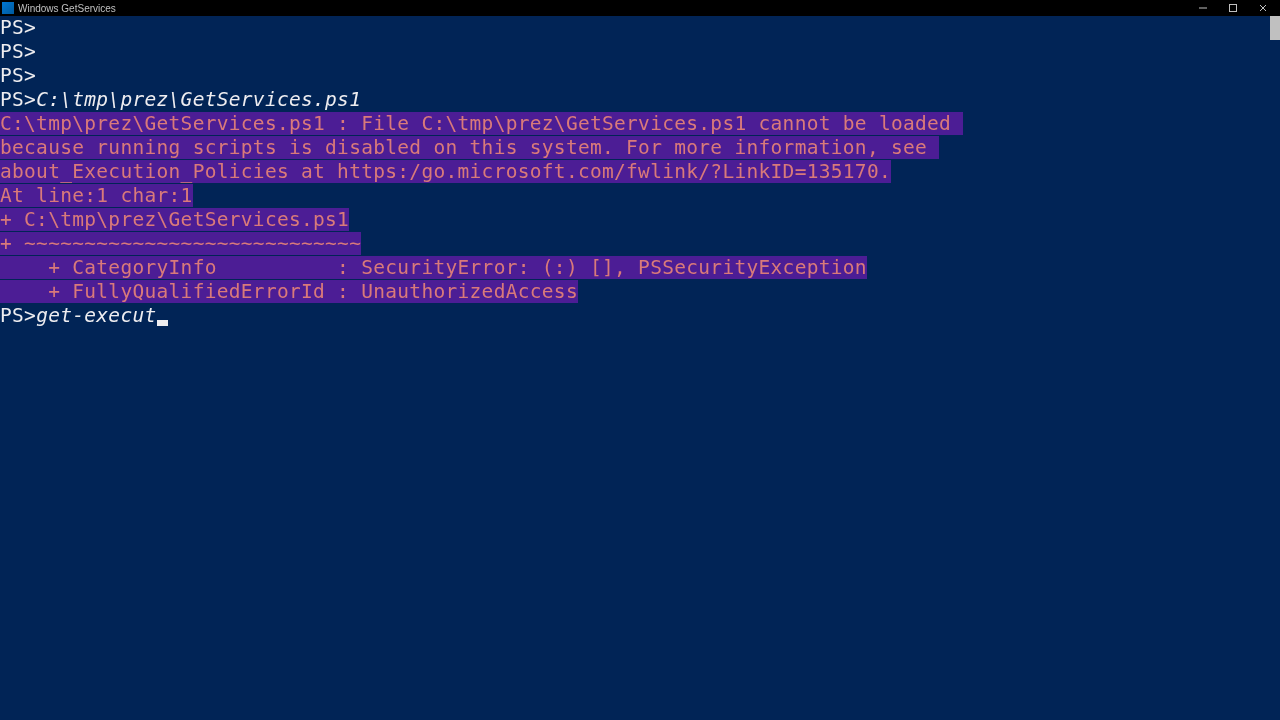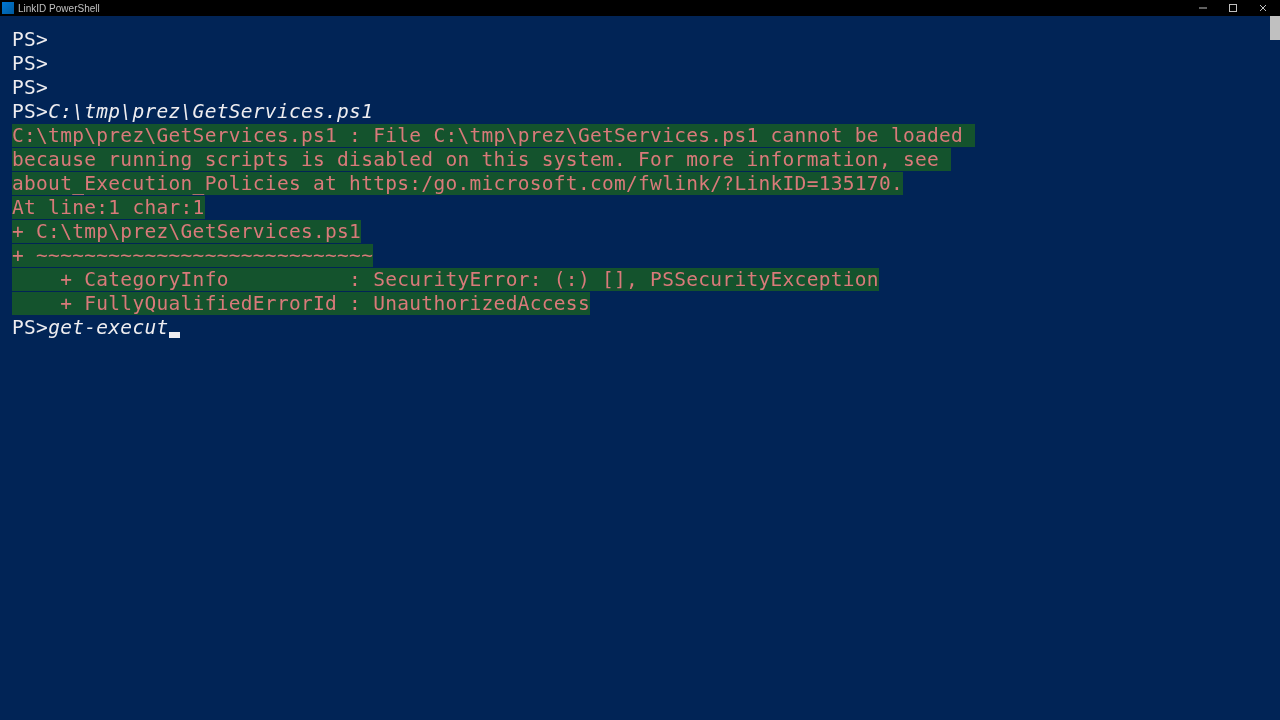--- a/index.html
+++ b/index.html
@@ -50,21 +50,21 @@
       color: #c0c0c0;
       font-size: 10px;
       cursor: pointer;
     }
     .terminal {
       background: #012456;
       color: #eeedf0;
       font-family: Consolas, "Lucida Console", monospace;
       font-size: 19.5px;
       line-height: 24px;
-      padding: 12px;
+      padding: 0;
       height: calc(720px - 16px);
       position: relative;
       white-space: pre;
       letter-spacing: 0.3px;
       font-weight: 500;
     }
     .scrollbar {
       position: absolute;
       right: 0;
       top: 16px;
@@ -77,21 +77,21 @@
       height: 24px;
       background: #c0c0c0;
       position: absolute;
       top: 0;
     }
     .prompt {
       color: #eeedf0;
     }
     .error {
       color: #d97a7a;
-      background: #14532d;
+      background: #4c1d95;
     }
     .current-input {
       color: #eeedf0;
       font-style: italic;
     }
     .cursor {
       display: inline-block;
       width: 11px;
       height: 6px;
       background: #eeedf0;
@@ -101,21 +101,21 @@
     .line {
       display: block;
     }
   </style>
 </head>
 <body>
 
 <div class="titlebar">
   <div class="titlebar-left">
     <span class="app-icon"></span>
-    <span>LinkID PowerShell</span>
+    <span>Windows GetServices</span>
   </div>
   <div class="titlebar-buttons">
     <div class="titlebar-btn">
       <svg width="10" height="10" viewBox="0 0 10 10">
           <line x1="1" y1="5" x2="9" y2="5" stroke="#c0c0c0" stroke-width="1"></line>
         </svg>
     </div>
     <div class="titlebar-btn">
       <svg width="10" height="10" viewBox="0 0 10 10">
           <rect x="1.5" y="1.5" width="7" height="7" stroke="#c0c0c0" stroke-width="1" fill="none"></rect>

